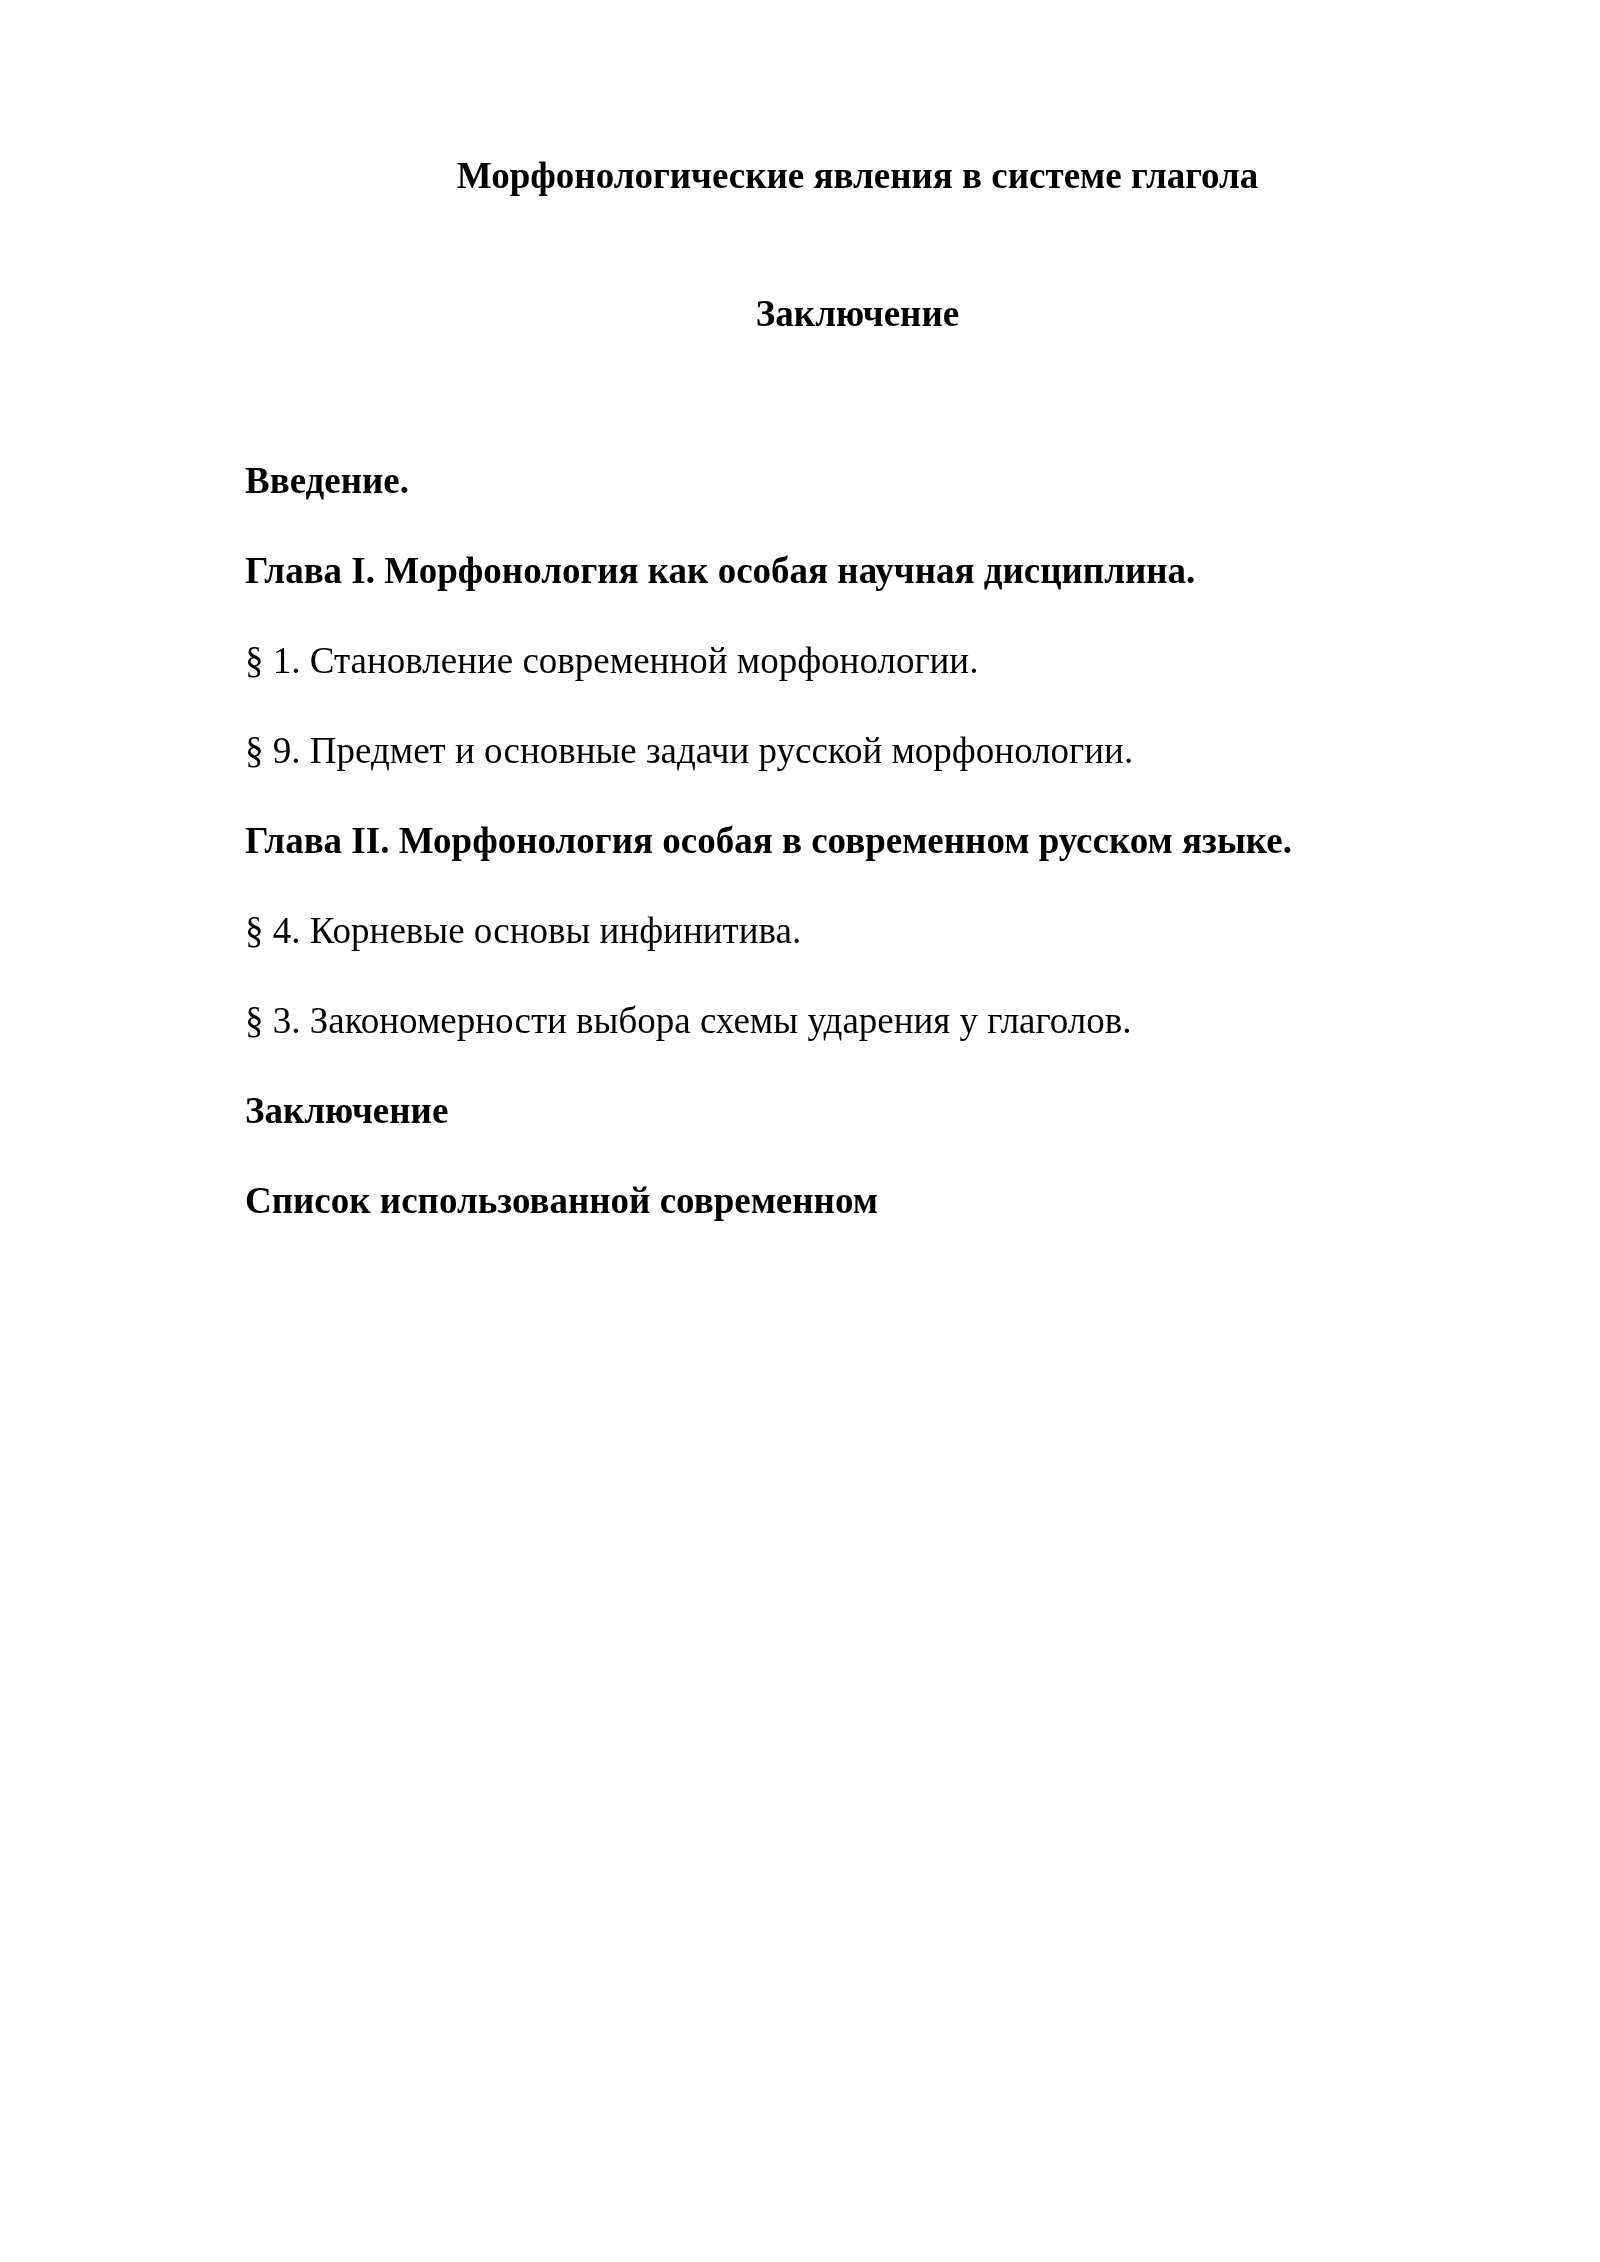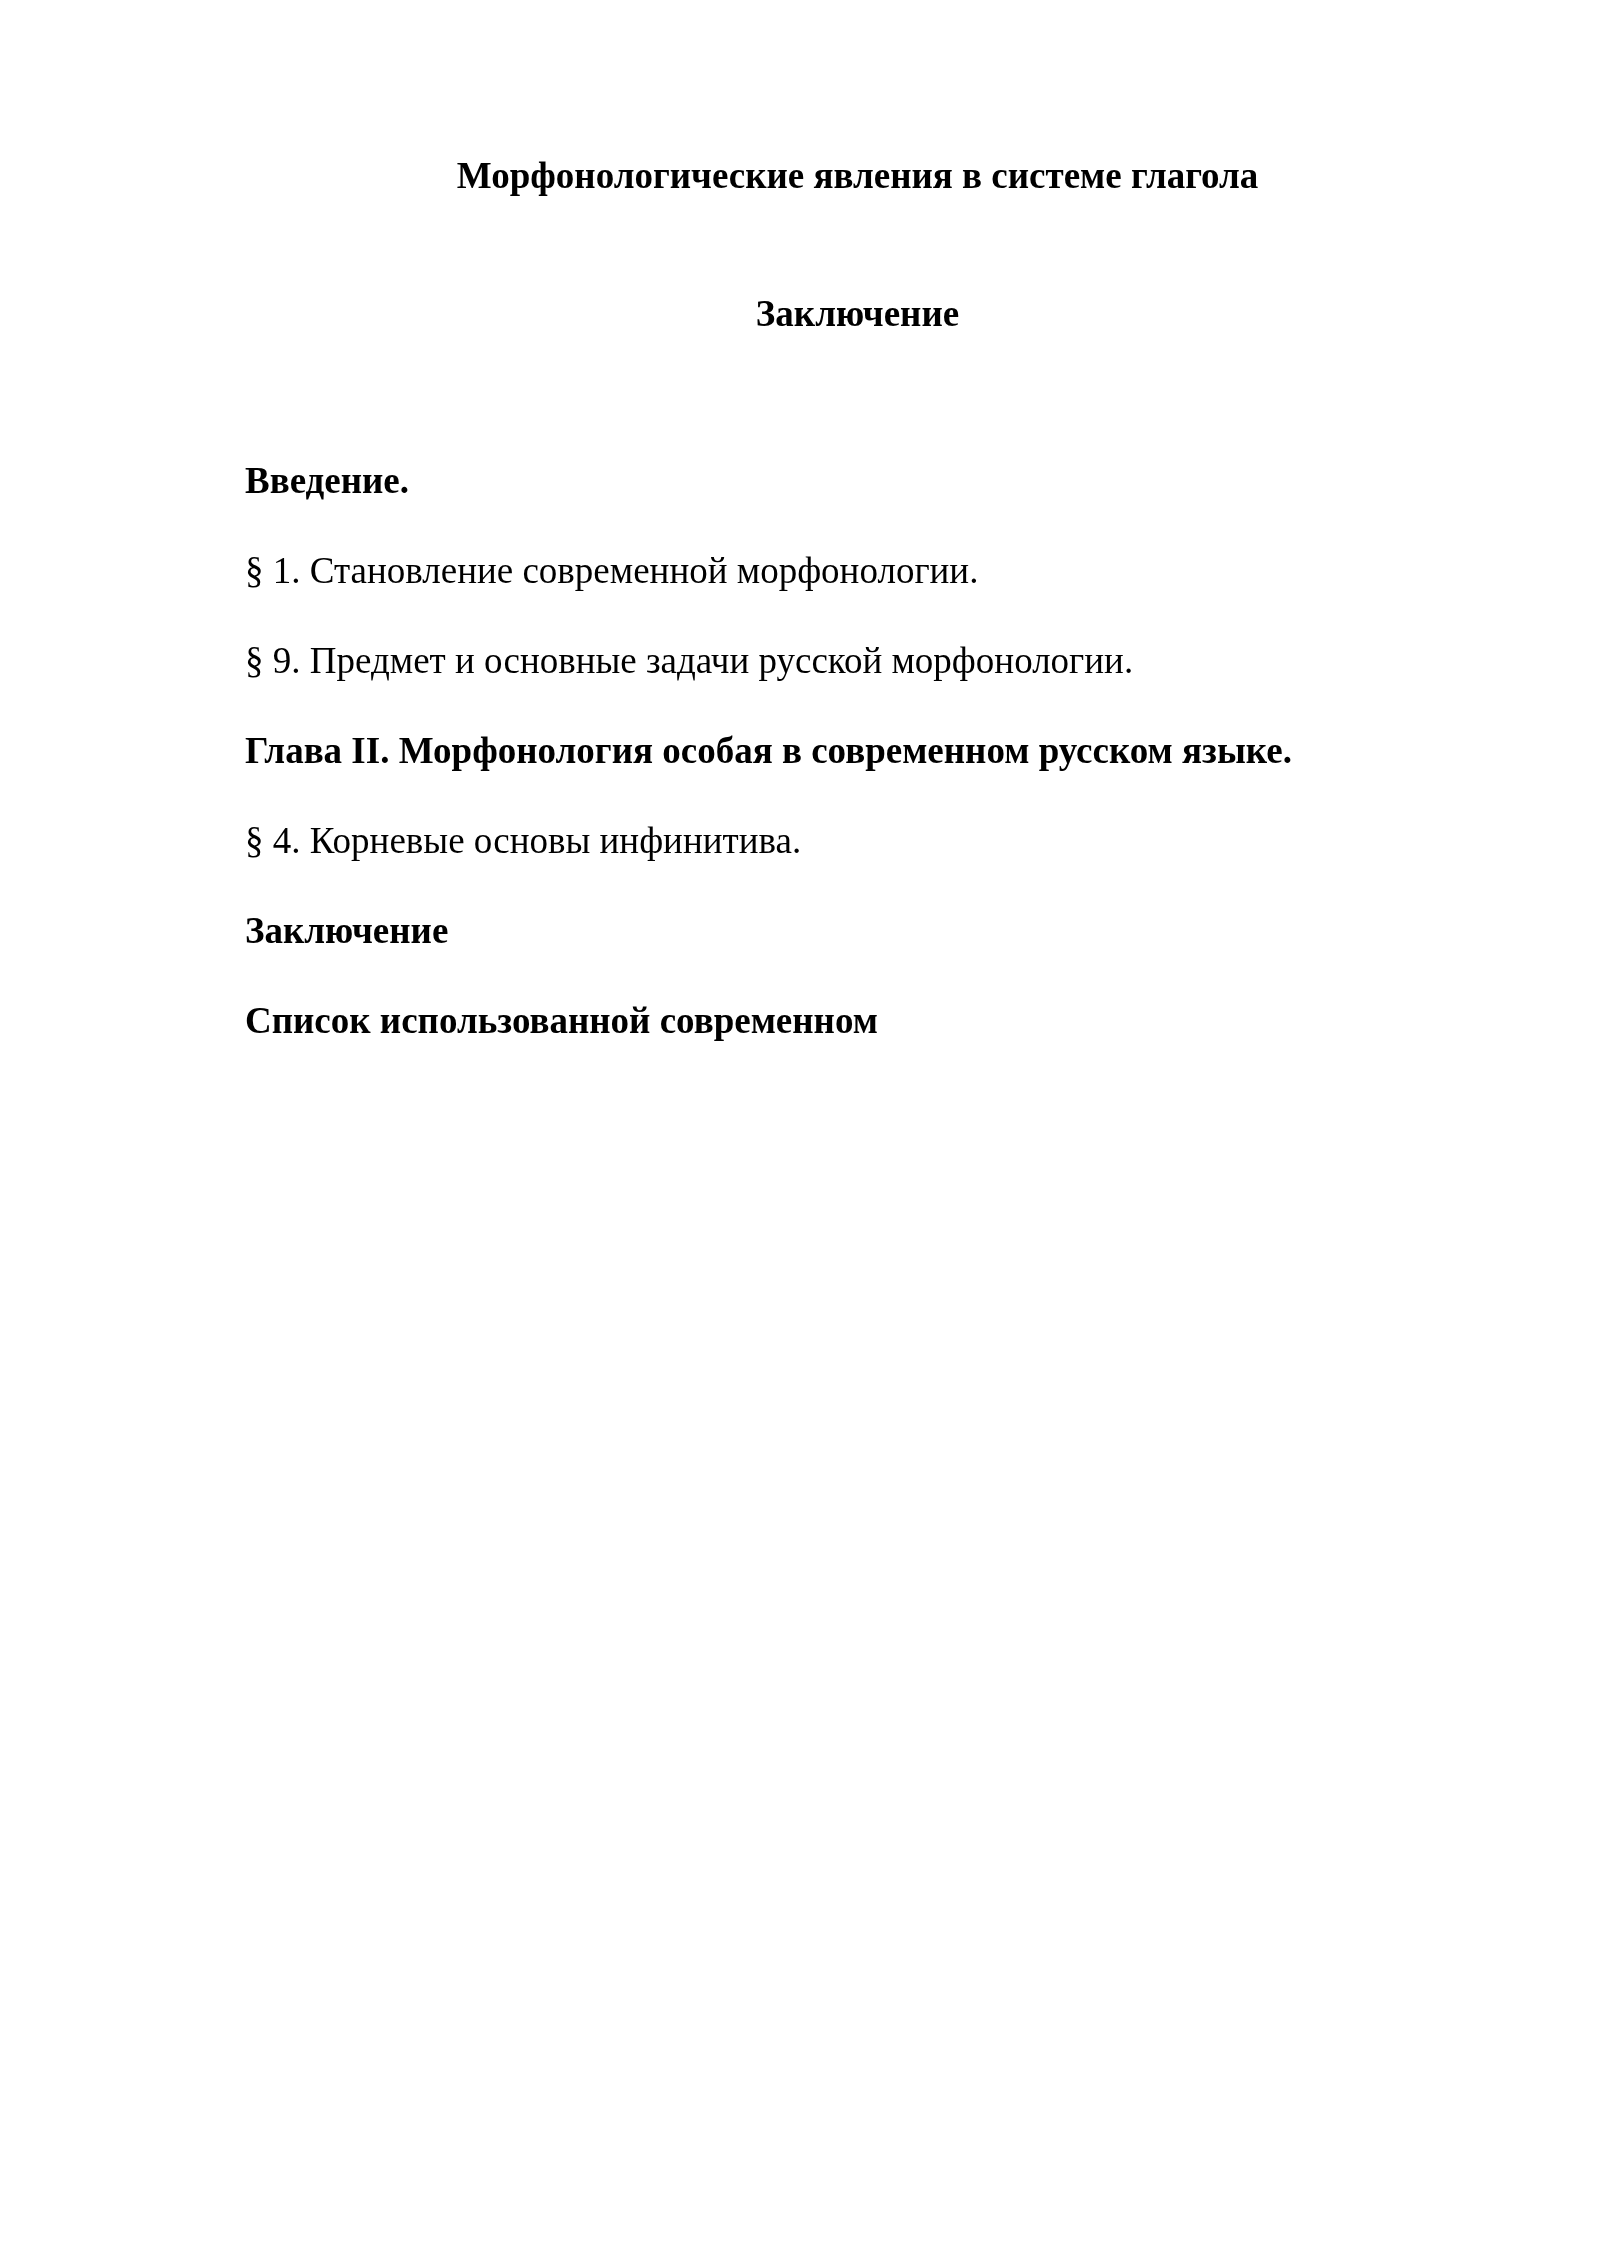--- a/index.html
+++ b/index.html
@@ -49,21 +49,23 @@
 <body>
 
 <div class="page">
 
   <h1 class="doc-title">Морфонологические явления в системе глагола</h1>
 
   <h2 class="toc-heading">Заключение</h2>
 
   <div class="toc">
     <p class="bold">Введение.</p>
+    <p class="bold">Глава I. Морфонология как особая научная дисциплина.</p>
     <p>§ 1. Становление современной морфонологии.</p>
     <p>§ 9. Предмет и основные задачи русской морфонологии.</p>
     <p class="bold">Глава II. Морфонология особая в современном русском языке.</p>
     <p>§ 4. Корневые основы инфинитива.</p>
+    <p>§ 3. Закономерности выбора схемы ударения у глаголов.</p>
     <p class="bold">Заключение</p>
     <p class="bold">Список использованной современном</p>
   </div>
 
 </div>
 
 </body></html>

